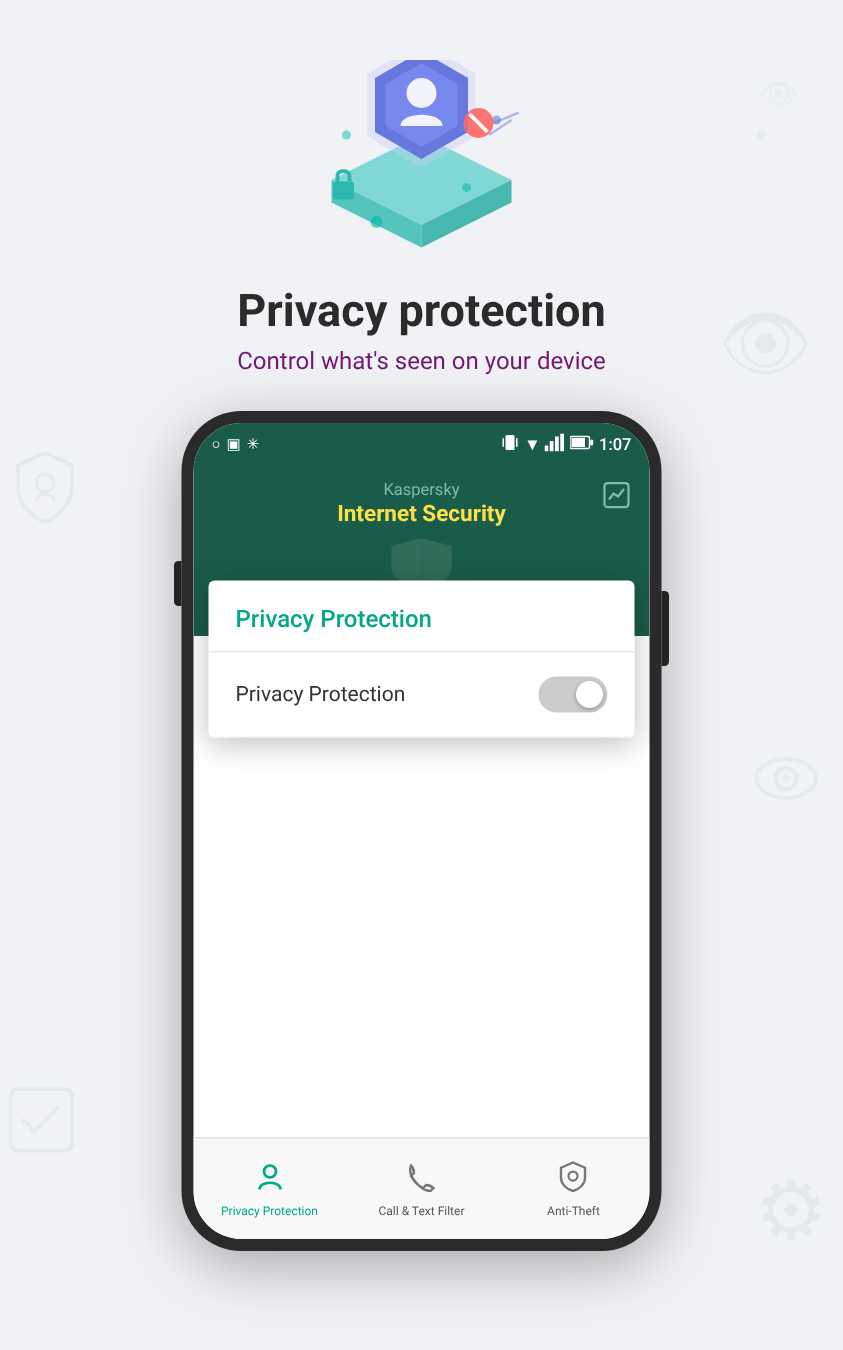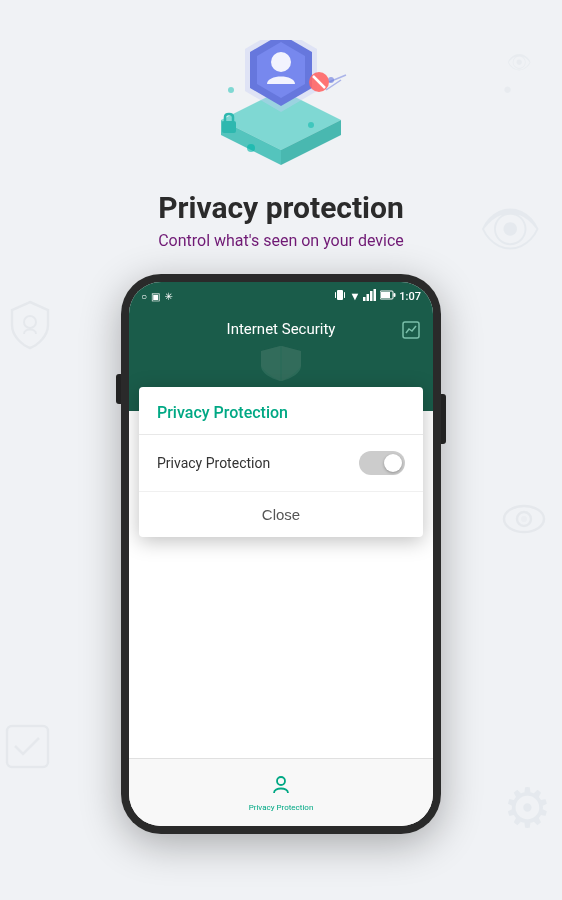--- a/index.html
+++ b/index.html
@@ -138,23 +138,23 @@
       position: relative;
     }
 
     .app-brand {
       color: #7abfaa;
       font-size: 11px;
       font-weight: 400;
     }
 
     .app-title {
-      color: #ffffff;
+      color: #fde047;
       font-size: 15px;
-      font-weight: 400;
+      font-weight: 700;
     }
 
     .chart-icon {
       position: absolute;
       right: 12px;
       top: 10px;
       color: #7abfaa;
       font-size: 18px;
     }
 
@@ -437,20 +437,21 @@
         </div>
       </div>
 
       <div class="app-header">
         <div class="chart-icon">
           <svg width="20" height="20" viewBox="0 0 20 20" fill="none" stroke="#7abfaa" stroke-width="1.5">
             <rect x="2" y="2" width="16" height="16" rx="2"></rect>
             <polyline points="5,13 8,9 11,11 15,6"></polyline>
           </svg>
         </div>
+        <div class="app-brand">Kaspersky</div>
         <div class="app-title">Internet Security</div>
 
         <div style="display:flex; justify-content:center; margin-top:8px;">
           <svg width="80" height="35" viewBox="0 0 80 35">
 
             <path d="M20,5 L39,0 L39,35 C39,35 25,28 20,20 Z" fill="#2a6050" opacity="0.8"></path>
             <path d="M60,5 L41,0 L41,35 C41,35 55,28 60,20 Z" fill="#2a6050" opacity="0.8"></path>
             <path d="M20,5 L39,0 L41,0 L60,5 L60,20 C60,30 41,35 41,35 L39,35 C39,35 20,30 20,20 Z" fill="#3d7a68" opacity="0.5"></path>
           </svg>
         </div>
@@ -460,30 +461,46 @@
         <div class="dialog-header">
           <div class="dialog-title">Privacy Protection</div>
         </div>
 
         <div class="dialog-row">
           <span class="dialog-row-label">Privacy Protection</span>
           <div class="toggle"></div>
         </div>
 
 
-        <button class="dialog-close-btn">Close</button>
       </div>
 
       <div class="phone-bottom-nav">
         <div class="nav-item active">
           <div class="nav-icon">
             <svg width="22" height="22" viewBox="0 0 22 22" fill="none">
               <circle cx="11" cy="8" r="4" stroke="#00a884" stroke-width="1.8" fill="none"></circle>
               <path d="M4,20 C4,14 18,14 18,20" stroke="#00a884" stroke-width="1.8" fill="none"></path>
             </svg>
           </div>
           <span style="font-size:8px; color:#00a884;">Privacy Protection</span>
         </div>
+        <div class="nav-item">
+          <div class="nav-icon">
+            <svg width="22" height="22" viewBox="0 0 22 22" fill="none">
+              <path d="M4,4 C4,4 6,6 6,9 L4,11 C6,15 8,17 12,19 L14,17 C17,17 19,19 19,19 L17,21 C11,21 1,11 4,4 Z" stroke="#777" stroke-width="1.6" fill="none"></path>
+            </svg>
+          </div>
+          <span style="font-size:8px;">Call &amp; Text Filter</span>
+        </div>
+        <div class="nav-item">
+          <div class="nav-icon">
+            <svg width="22" height="22" viewBox="0 0 22 22" fill="none">
+              <path d="M11,2 L19,5.5 L19,12 C19,16.5 15,20 11,21 C7,20 3,16.5 3,12 L3,5.5 Z" stroke="#777" stroke-width="1.6" fill="none"></path>
+              <circle cx="11" cy="11" r="3" stroke="#777" stroke-width="1.5" fill="none"></circle>
+            </svg>
+          </div>
+          <span style="font-size:8px;">Anti-Theft</span>
+        </div>
       </div>
 
     </div>
   </div>
 </div>
 
 </body></html>

